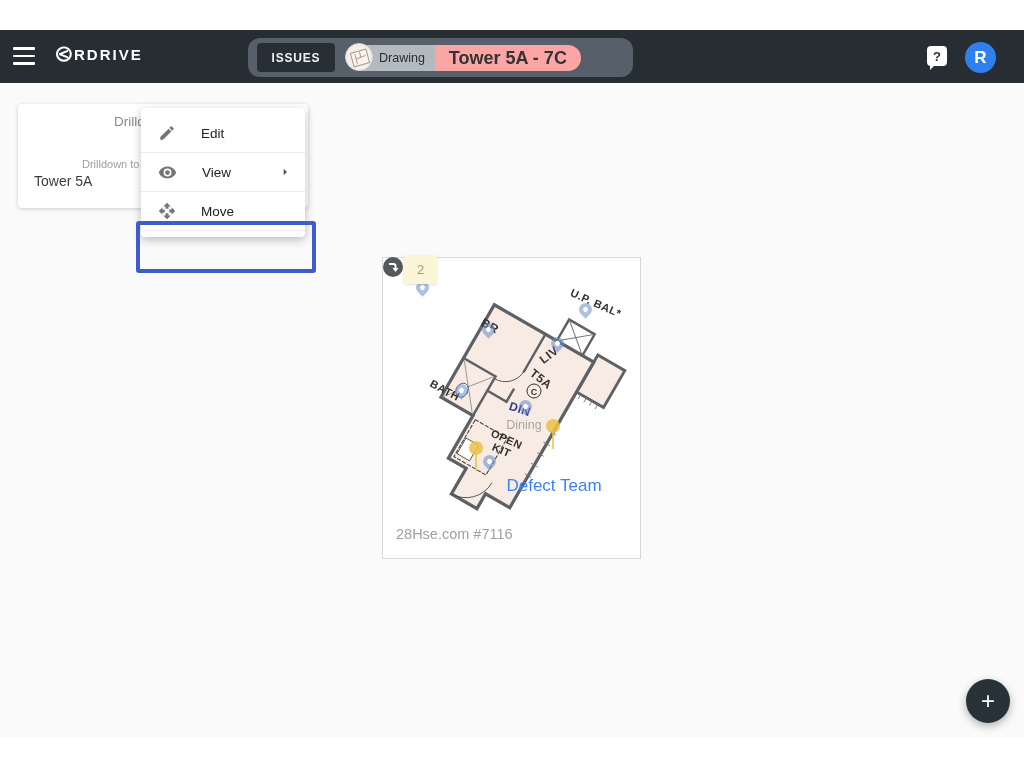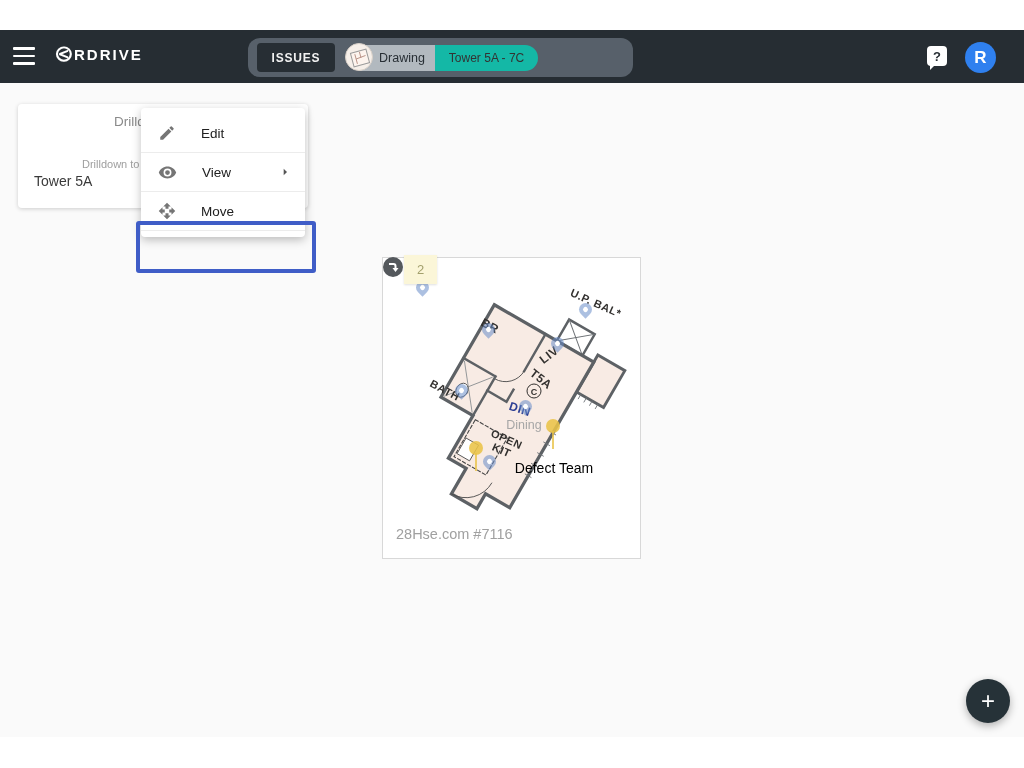--- a/index.html
+++ b/index.html
@@ -13,21 +13,21 @@
   .hamburger span { display:block; height:2.6px; background:#fff; border-radius:1px; }
   .logo { position:absolute; left:56px; top:13px; display:flex; align-items:center; color:#fff; }
   .logo-r { font-size:20px; font-weight:bold; margin-right:2px; transform:scaleX(1.05); }
   .logo-text { font-size:15px; font-weight:bold; letter-spacing:2px;text-align:right; }
 
   .toolbar { position:absolute; left:248px; top:8px; width:385px; height:39px; background:#57606a; border-radius:12px; }
   .issues-btn { position:absolute; left:9px; top:5px; width:78px; height:29px; background:#272e34; border:none; border-radius:4px; color:#f1f1f1; font-size:12px; font-weight:bold; letter-spacing:0.8px; font-family:"Liberation Sans",sans-serif; cursor:pointer; }
   .chip { position:absolute; left:97px; top:6px; height:27px; display:flex; align-items:flex-end; cursor:pointer; }
   .chip-thumb { width:28px; height:28px; border-radius:50%; background:#f6efe9; border:1px solid #d8d0c8; z-index:2; flex:none; overflow:hidden; }
   .chip-type { height:26px; background:#b2b9bf; color:#272e34; font-size:12.5px; display:flex; align-items:center; padding:0 10px 0 20px; margin-left:-14px; }
-  .chip-name { height:26px; background:#14b8a6; color:#333; font-size:12px; display:flex; align-items:center; padding:0 14px; border-radius:0 13px 13px 0; }
+  .chip-name { height:26px; background:#fca5a5; color:#333; font-size:18px; display:flex; align-items:center; padding:0 14px; border-radius:0 13px 13px 0;font-weight:bold; }
 
   .help-btn { position:absolute; left:927px; top:16px; width:20px; height:20px; background:#fff; border-radius:4px; color:#272e34; font-size:13px; font-weight:bold; display:flex; align-items:center; justify-content:center; cursor:pointer; }
   .help-btn::after { content:""; position:absolute; left:3px; bottom:-4px; border-left:5px solid #fff; border-bottom:5px solid transparent; }
   .avatar { position:absolute; left:965px; top:12px; width:31px; height:31px; border-radius:50%; background:#2f80ef; color:#fff; font-size:17px; font-weight:bold; display:flex; align-items:center; justify-content:center; cursor:pointer; }
 
   
   .card { position:absolute; left:18px; top:74px; width:290px; height:104px; background:#fff; border-radius:4px; box-shadow:0 1px 4px rgba(0,0,0,0.18); cursor:pointer; }
   .card-title { position:absolute; left:96px; top:10px; color:#8a8a8a; font-size:13.5px; white-space:nowrap; }
   .card-subtitle { position:absolute; left:16px; top:54px; color:#9e9e9e; font-size:11px;margin-left:48px; }
   .card-name { position:absolute; left:16px; top:69px; color:#3a3a3a; font-size:14px; }
@@ -166,21 +166,21 @@
     <span class="plan-label" style="left:158px; top:121px; transform:translate(-50%,-50%) rotate(38deg);">T5A</span>
     <span class="c-circle">C</span>
     <span class="plan-label" style="left:137px; top:151px; color:#2c3e93; transform:translate(-50%,-50%) rotate(18deg);">DIN</span>
     <span class="plan-label" style="left:62px; top:132px; font-size:11px; transform:translate(-50%,-50%) rotate(28deg);">BATH</span>
     <span class="plan-label" style="left:121px; top:187px; font-size:11px; line-height:1.05; text-align:center; transform:translate(-50%,-50%) rotate(24deg);">
       <span style="display:block;">OPEN</span>
       <span style="display:block;">KIT</span>
     </span>
 
     <span class="plan-anno" style="left:141px; top:167px; color:#a6a6a6; font-size:12.5px;">Dining</span>
-    <span class="plan-anno" style="left:171px; top:210px; color:#000000; font-size:14px;">Defect Team</span>
+    <span class="plan-anno" style="left:171px; top:228px; color:#3b82f6; font-size:17px;">Defect Team</span>
     <span class="watermark">28Hse.com #7116</span>
 
     <span class="drill-marker">
       <svg width="20" height="20" viewBox="0 0 20 20">
         <circle cx="10" cy="10" r="10" fill="#54585c"></circle>
         <path d="M6,7 H10.5 Q12.5,7 12.5,9 V11.5" stroke="#fff" stroke-width="2" fill="none"></path>
         <path d="M9.5,11 L15.5,11 L12.5,15 Z" fill="#fff"></path>
       </svg>
     </span>
     <span class="note">2</span>

